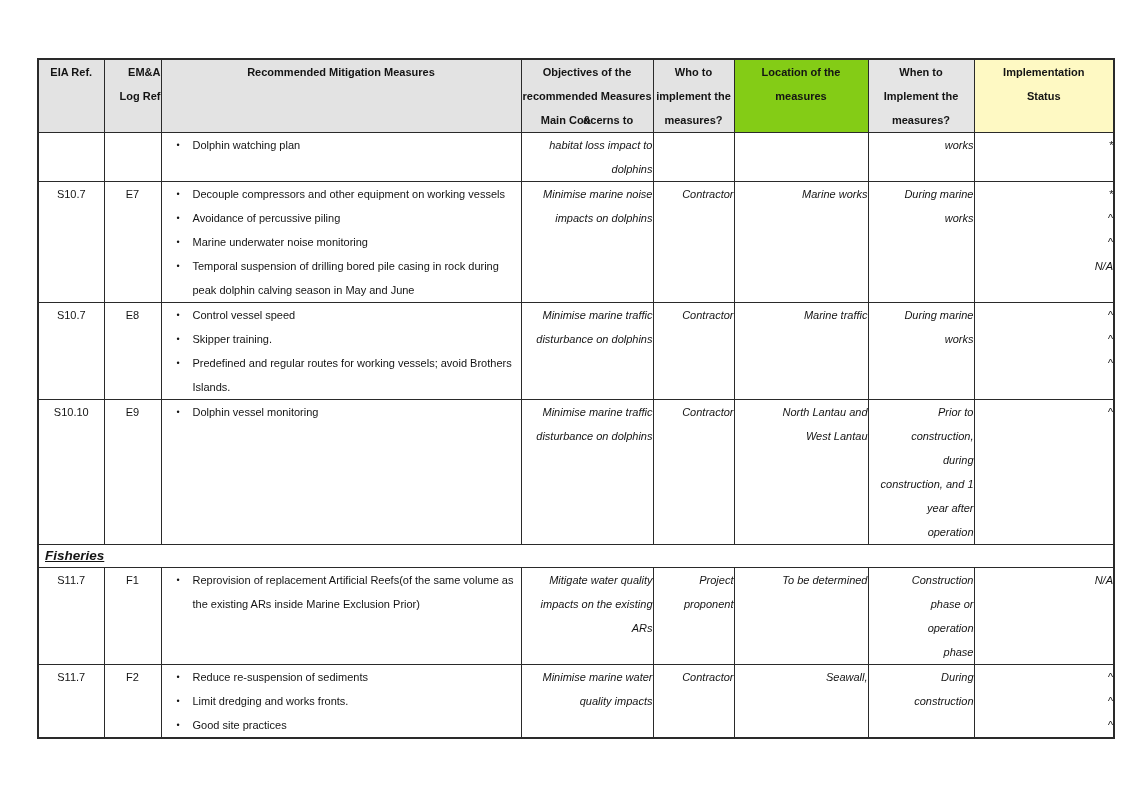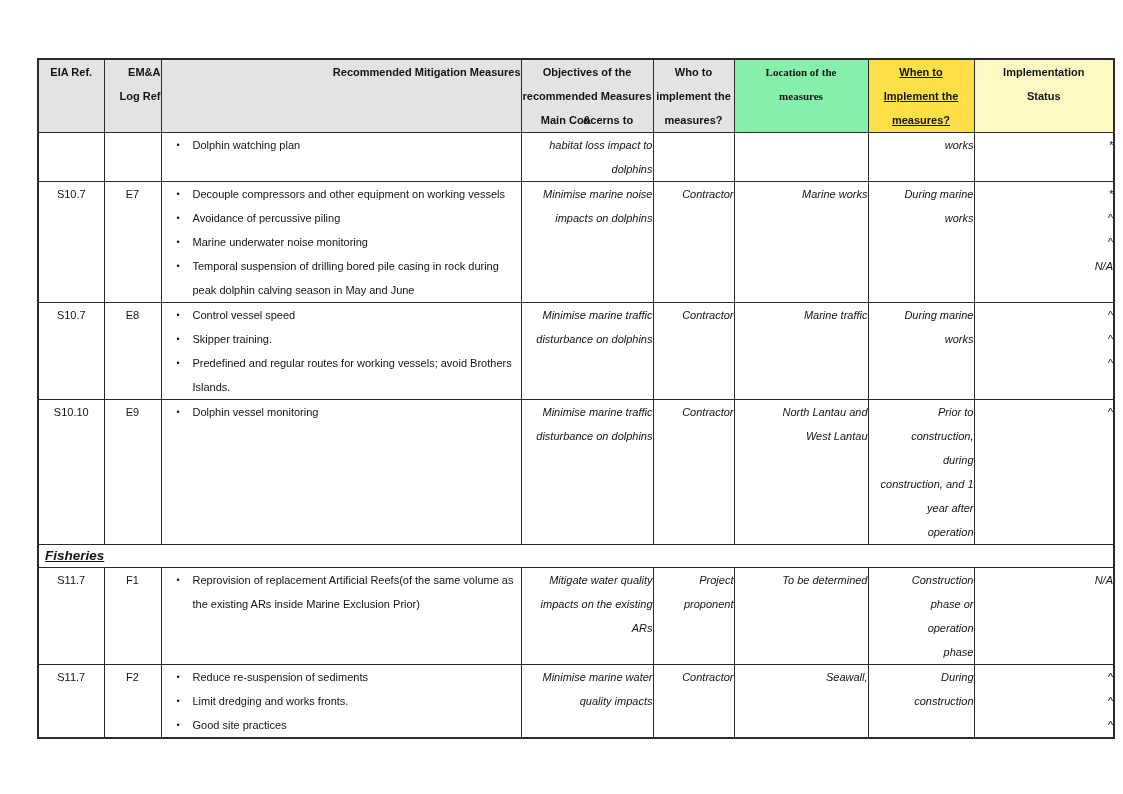--- a/index.html
+++ b/index.html
@@ -46,38 +46,38 @@
       </colgroup>
       <thead>
         <tr>
           <th style="background: rgb(227, 227, 227);">
             <div class="hl">EIA Ref.</div>
           </th>
           <th style="background: rgb(227, 227, 227); text-align: right;">
             <div class="hl">EM&amp;A</div>
             <div class="hl">Log Ref</div>
           </th>
-          <th style="background: rgb(227, 227, 227); text-align: right;">
+          <th style="background: rgb(227, 227, 227);">
             <div class="hl">Recommended Mitigation Measures</div>
           </th>
           <th style="background: rgb(227, 227, 227);">
             <div class="hl">Objectives of the</div>
             <div class="hl">recommended Measures &amp;</div>
             <div class="hl">Main Concerns to address</div>
           </th>
           <th style="background: rgb(227, 227, 227);">
             <div class="hl">Who to</div>
             <div class="hl">implement the</div>
             <div class="hl">measures?</div>
           </th>
-          <th style="background: #86efac; font-family: Liberation Serif, serif;">
+          <th style="background: #84cc16;">
             <div class="hl">Location of the</div>
             <div class="hl">measures</div>
           </th>
-          <th style="background: #fde047; text-decoration: underline;">
+          <th style="background: #e5e5e5;">
             <div class="hl">When to</div>
             <div class="hl">Implement the</div>
             <div class="hl">measures?</div>
           </th>
           <th style="background: #fef9c3;">
             <div class="hl">Implementation</div>
             <div class="hl">Status</div>
           </th>
         </tr>
       </thead>

